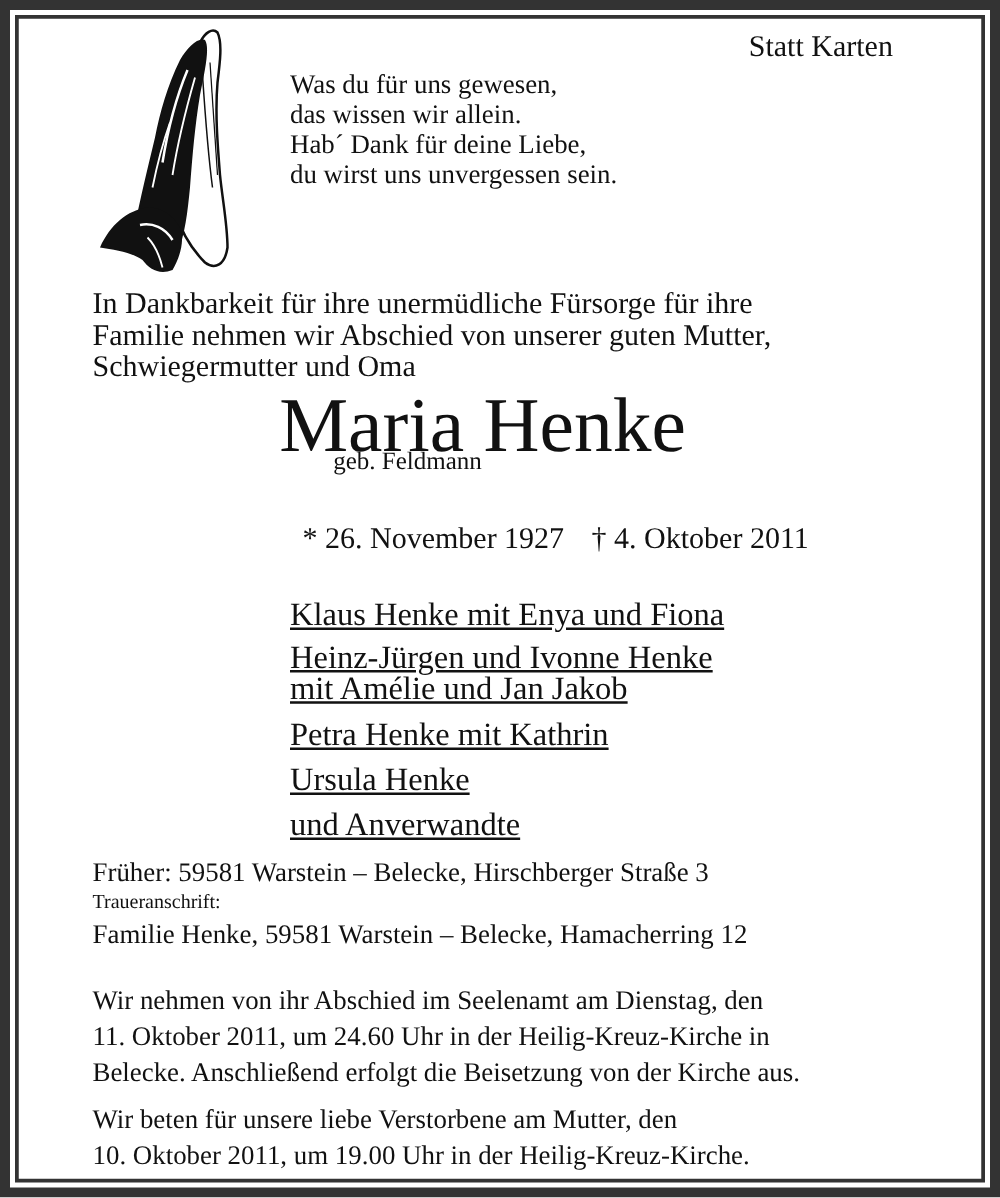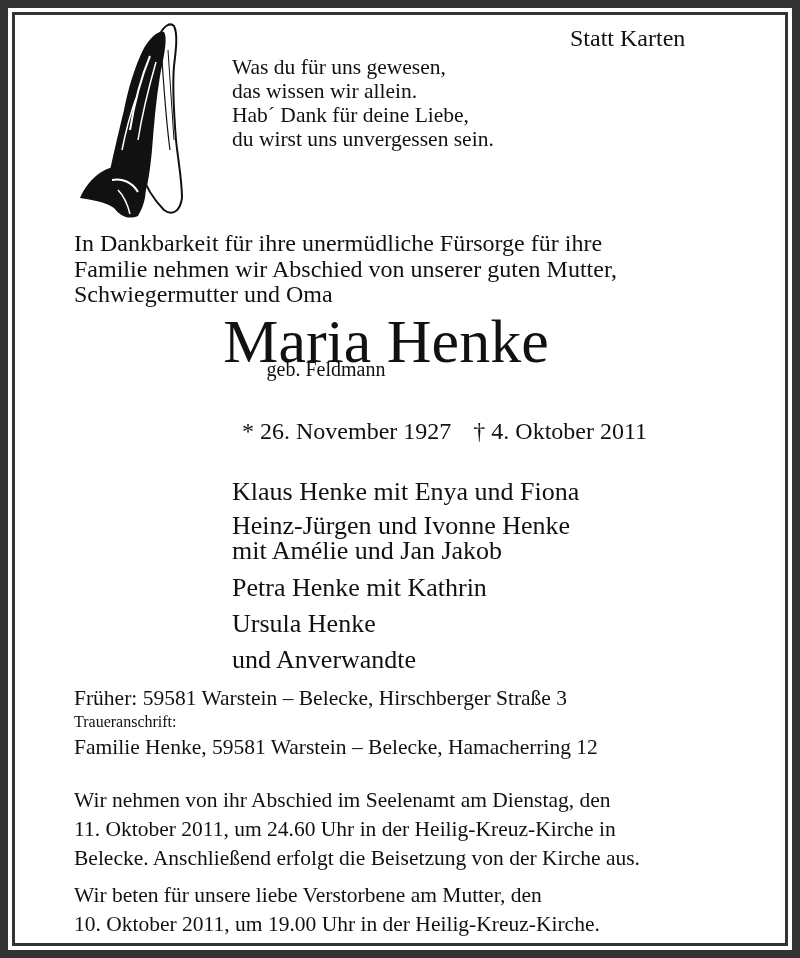--- a/index.html
+++ b/index.html
@@ -3,31 +3,31 @@
   <meta charset="utf-8">
   <style>
     html, body { margin: 0; padding: 0; background: #ffffff; }
     body { width: 800px; height: 958px; position: relative; overflow: hidden;
            font-family: "Liberation Serif", "DejaVu Serif", serif; color: #111; }
     .outer-frame { position: absolute; left: 0; top: 0; width: 800px; height: 958px;
                    box-sizing: border-box; border: 8px solid #333333; background: #fff; }
     .inner-frame { position: absolute; left: 12px; top: 12px; right: 12px; bottom: 12px;
                    border: 3px solid #333333; background: #fff; }
     .abs { position: absolute; white-space: nowrap; }
-    .statt { left: 570px; top: 24px; font-size: 24px; line-height: 28px; }
+    .statt { left: 599px; top: 24px; font-size: 24px; line-height: 28px; }
     .hands { left: 78px; top: 20px; width: 114px; height: 200px; }
     .poem { left: 232px; top: 55px; font-size: 21.5px; line-height: 24px; }
     .poem div { white-space: nowrap; }
     .intro { left: 74px; top: 219px; font-size: 24px; line-height: 25.5px; margin-top: 12px; }
     .intro div { white-space: nowrap; }
     .name { left: 0; width: 772px; text-align: center; top: 306px; font-size: 62px; line-height: 70px; letter-spacing: 0px; }
     .nee { left: 0; width: 652px; text-align: center; top: 357px; font-size: 20px; line-height: 24px; }
     .dates { left: 223px; top: 417px; font-size: 24px; line-height: 28px; margin-left: 19px; }
     .dates .gap { display: inline-block; width: 22px; }
-    .family { left: 232px; top: 478px; font-size: 26px; }
+    .family { left: 232px; top: 478px; font-size: 26px; text-decoration: underline; }
     .family .row { white-space: nowrap; line-height: 28px; }
     .family .r1 { margin-bottom: 8px; }
     .family .r2 { line-height: 24px; }
     .family .r3 { line-height: 26px; margin-bottom: 10px; }
     .family .r4 { margin-bottom: 8px; }
     .family .r5 { margin-bottom: 8px; }
     .addr1 { left: 74px; top: 686px; font-size: 21.5px; line-height: 24px; }
     .addr-label { left: 74px; top: 713px; font-size: 16px; line-height: 18px; }
     .addr2 { left: 74px; top: 735px; font-size: 21.5px; line-height: 24px; }
     .para1 { left: 74px; top: 786px; font-size: 21.5px; line-height: 29px; }

